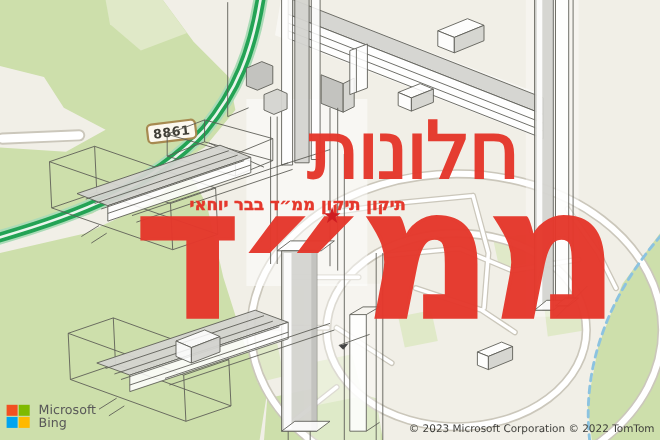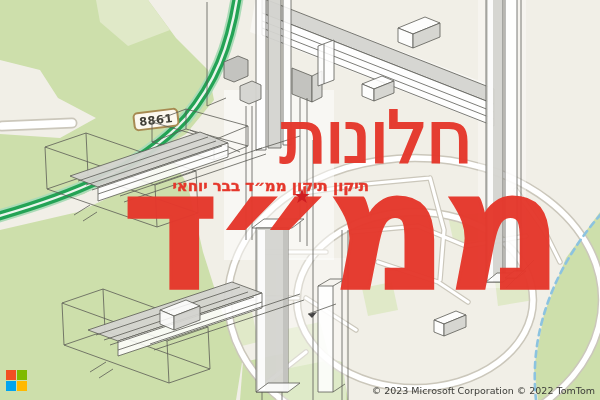--- a/index.html
+++ b/index.html
@@ -243,17 +243,21 @@
 
   <div class="heading-main" lang="he" dir="rtl">ממ״ד</div>
 
   <div class="bing-logo">
     <div class="ms-grid">
       <div class="sq-r"></div>
       <div class="sq-g"></div>
       <div class="sq-b"></div>
       <div class="sq-y"></div>
     </div>
+    <div class="logo-text">
+      <div>Microsoft</div>
+      <div>Bing</div>
+    </div>
   </div>
 
   <div class="attribution">© 2023 Microsoft Corporation © 2022 TomTom</div>
 
 </div>
 
 </body></html>

